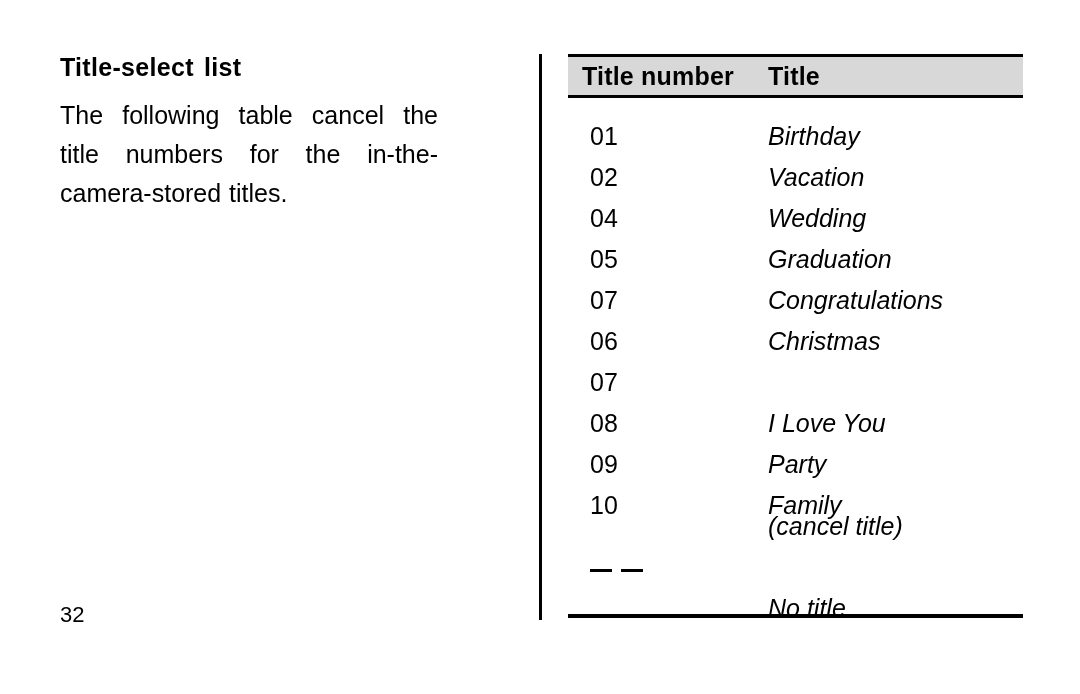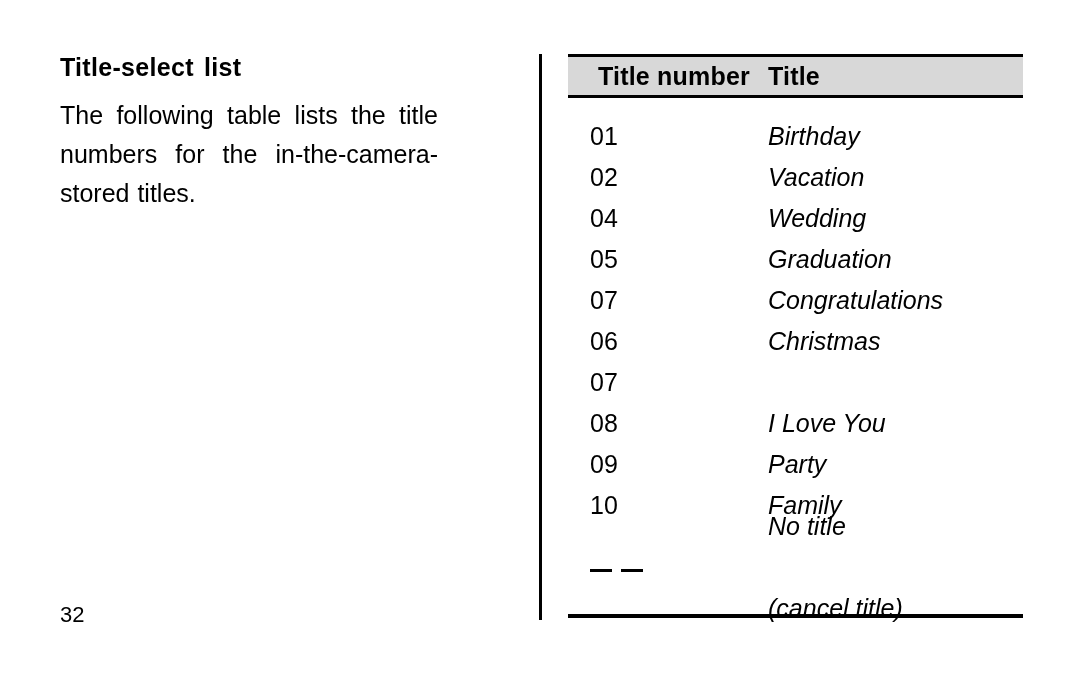--- a/index.html
+++ b/index.html
@@ -89,21 +89,21 @@
     height: 38px;
   }
   .th {
     font-size: 25px;
     font-weight: bold;
     letter-spacing: 0.2px;
     white-space: nowrap;
   }
   .th-num {
     width: 200px;
-    padding-left: 30px;
+    padding-left: 14px;
     box-sizing: border-box;
   }
   .th-title {
     padding-left: 0;
   }
   .tbody {
     padding-top: 18px;
   }
   .tr {
     display: flex;
@@ -150,21 +150,21 @@
     height: 6px;
   }
 </style>
 </head>
 <body>
 
 <div class="page">
 
   <div class="left-col">
     <h2 class="section-heading">Title-select list</h2>
-    <p class="body-text">The following table lists the title numbers for the in-the-camera-stored titles.</p>
+    <p class="body-text">The following table cancel the title numbers for the in-the-camera-stored titles.</p>
   </div>
 
   <div class="divider"></div>
 
   <div class="page-number">32</div>
 
   <div class="table-wrap">
 
     <div class="rule-top"></div>
 
@@ -227,22 +227,22 @@
       </div>
 
       <div class="tr last-row">
         <div class="td-num">
           <span class="dashes">
             <span class="dash"></span>
             <span class="dash"></span>
           </span>
         </div>
         <div class="td-title">
+          <div>(cancel title)</div>
           <div>No title</div>
-          <div>(cancel title)</div>
         </div>
       </div>
 
     </div>
 
     <div class="spacer-after-rows"></div>
     <div class="rule-bottom"></div>
   </div>
 
 </div>

